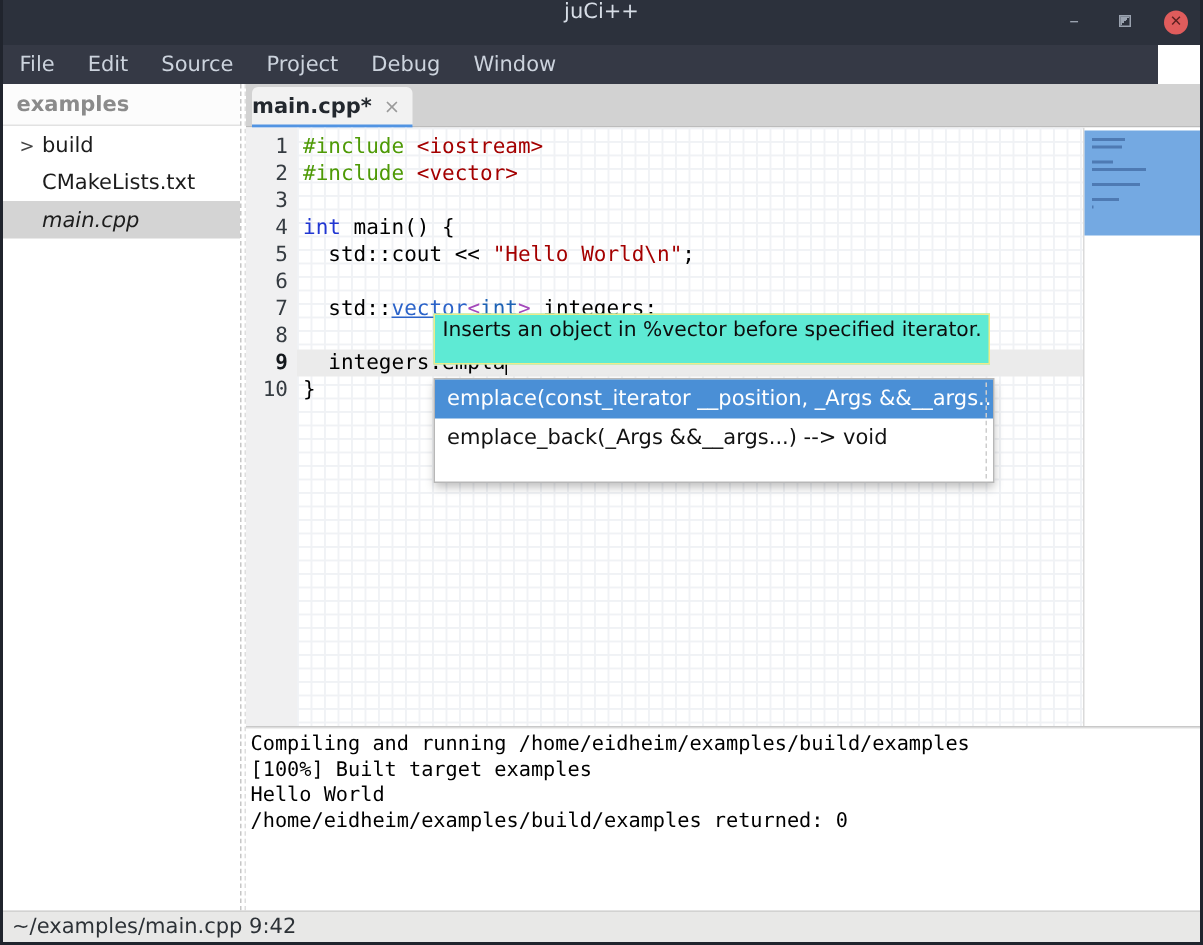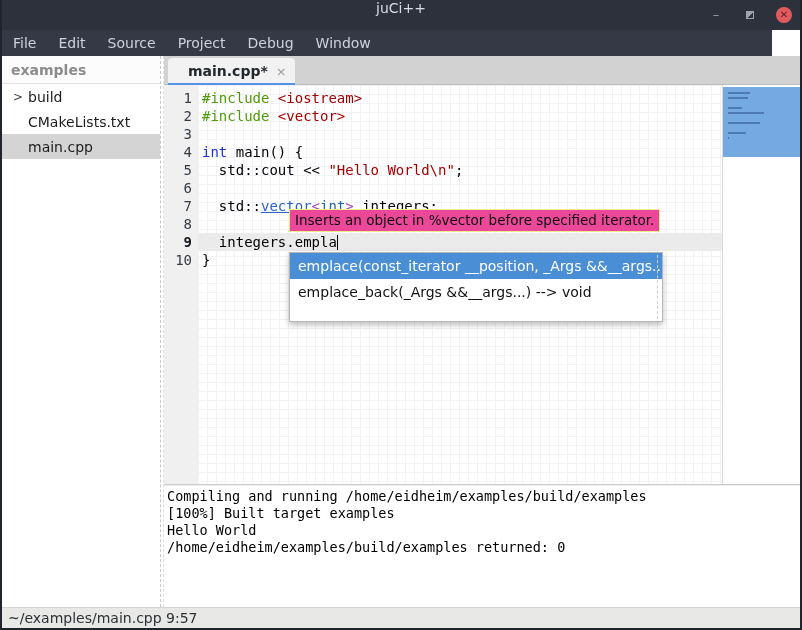--- a/index.html
+++ b/index.html
@@ -25,36 +25,36 @@
     background:#353945; display:flex; align-items:center; padding-left:2px;
   }
   .menu-item { color:#ccd3dd; font-size:14px; padding:3px 11px; cursor:default; }
   
   #sidebar { position:absolute; left:0; top:56px; width:158px; height:389px; background:#ffffff; }
   #sidebar-header {
     height:28px; line-height:28px; padding-left:9px; color:#8b8b8b; font-size:14px; font-weight:bold;
     border-bottom:1px solid #e2e2e2; background:#fcfcfc;
   }
   .tree-item { height:25px; display:flex; align-items:center; font-size:14px; color:#1c1c1c; cursor:default; }
-  .tree-item.selected { background:#d4d4d4; }
+  .tree-item.selected { background:#d4d4d4;font-style:italic; }
   .tree-chevron { width:16px; margin-left:8px; color:#444; font-size:12px; text-align:center; }
   .tree-indent { width:16px; margin-left:8px; }
   .tree-label { margin-left:2px; }
   
   #v-separator {
     position:absolute; left:158px; top:56px; width:4px; height:551px; background:#ffffff;
     border-left:1px dashed #c6c6c6; border-right:1px dashed #dedede;
   }
   
   #tabbar {
     position:absolute; left:162px; top:56px; width:638px; height:29px;
     background:#d2d2d2; border-bottom:1px solid #bcbcbc; display:flex; align-items:flex-end;
   }
   .tab {
-    position:relative; margin-left:4px; height:26px; padding:0 8px 0 20px; background:#f2f2f2;
+    position:relative; margin-left:4px; height:26px; padding:0 8px 0 0; background:#f2f2f2;
     border-radius:4px 4px 0 0; display:flex; align-items:center; gap:8px; cursor:default;
   }
   .tab-label { font-size:14px; font-weight:bold; color:#23282e; }
   .tab-close { color:#9a9a9a; font-size:13px; }
   .tab-underline { position:absolute; left:0; bottom:-3px; width:100%; height:4px; background:#5294e2; }
   
   #editor { position:absolute; left:162px; top:85px; width:638px; height:399px; background:#ffffff; overflow:hidden; }
   #gutter {
     position:absolute; left:0; top:0; width:34px; height:100%; background:#f0f0f1;
     font-family:"DejaVu Sans Mono","Liberation Mono",monospace; font-size:14px; color:#353b41;
@@ -72,22 +72,22 @@
   .code-line { height:18px; line-height:18px; padding-left:4px; position:relative; }
   .code-line.current { background:#ebebeb; }
   .tok-type { text-decoration:underline; }
   .cursor-caret { display:inline-block; width:1.5px; height:15px; background:#000; vertical-align:text-bottom; }
   
   #minimap { position:absolute; right:0; top:0; width:80px; height:100%; background:#ffffff; border-left:1px solid #dadada; }
   #minimap-viewport { position:absolute; left:0; top:2px; width:100%; height:70px; padding:5px 0 0 5px; }
   .mini-line { height:2px; margin-bottom:3px; background:rgba(22,52,110,0.40); }
   
   #tooltip {
-    position:absolute; left:125px; top:124px; height:23px; line-height:20px;
-    background:#ec4899; border:1px solid #efeb8a; color:#0d0d0d; font-size:13.5px; padding:0 5px;
+    position:absolute; left:125px; top:124px; height:34px; line-height:20px;
+    background:#5eead4; border:1px solid #efeb8a; color:#0d0d0d; font-size:13.5px; padding:0 5px;
     white-space:nowrap; z-index:5;
   }
   
   #popup {
     position:absolute; left:125px; top:167px; width:374px; height:70px; background:#ffffff;
     border:1px solid #b7b7b7; box-shadow:0 3px 6px rgba(0,0,0,0.25); z-index:6;
   }
   .popup-row { height:26px; line-height:26px; padding-left:8px; font-size:14px; color:#121212; white-space:nowrap; overflow:hidden; cursor:default; }
   .popup-row.selected { background:#4a8fd6; color:#ffffff; }
   #popup-scrolltrack { position:absolute; right:4px; top:2px; bottom:2px; width:0; border-left:1px dashed #cdcdcd; }
@@ -198,16 +198,16 @@
   <div id="h-separator"></div>
 
   <div id="output">
       <div class="output-line">Compiling and running /home/eidheim/examples/build/examples</div>
       <div class="output-line">[100%] Built target examples</div>
       <div class="output-line">Hello World</div>
       <div class="output-line">/home/eidheim/examples/build/examples returned: 0</div>
     </div>
 
   <div id="statusbar">
-    <div id="status-text">~/examples/main.cpp 9:57</div>
+    <div id="status-text">~/examples/main.cpp 9:42</div>
   </div>
 
 </div>
 
 </body></html>

